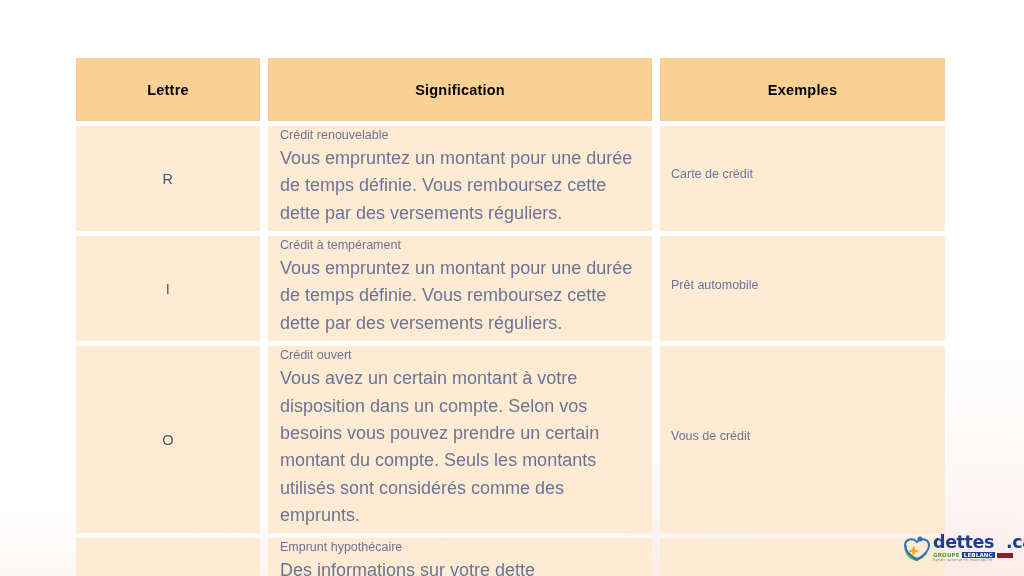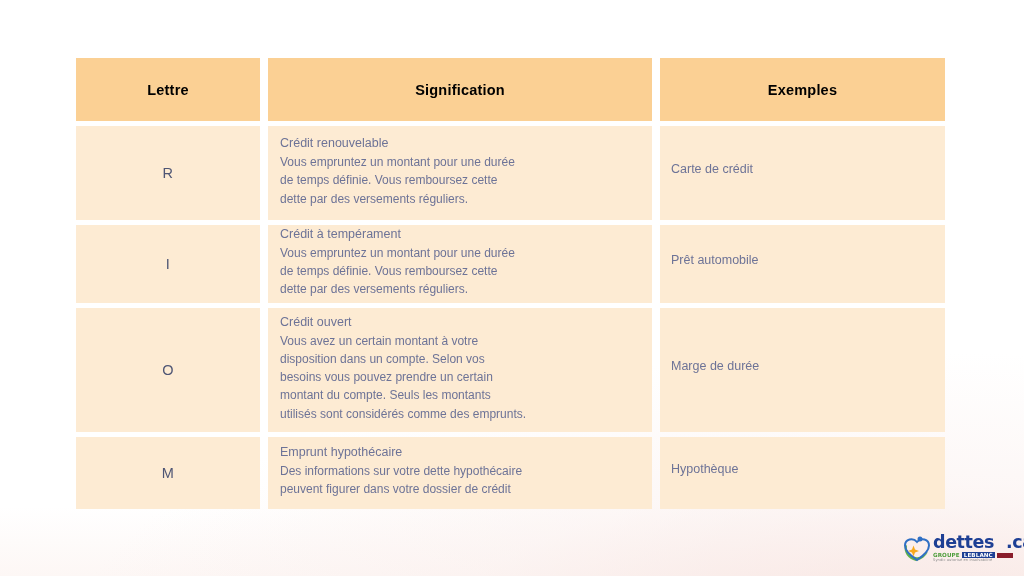--- a/index.html
+++ b/index.html
@@ -80,21 +80,21 @@
     padding: 0 16px 4px 12px;
   }
 
   td.example-cell {
     padding: 0 14px 8px 11px;
     font-size: 12.5px;
     line-height: 1.45;
   }
 
   .meaning-block {
-    font-size: 12px;
+    font-size: 18px;
     line-height: 1.52;
     white-space: pre-line;
   }
 
   
   tr.row-r td { height: 86px; }
   tr.row-i td { height: 64px; }
   tr.row-o td { height: 116px; }
   tr.row-m td { height: 64px; }
 
@@ -203,21 +203,21 @@
       <tr class="row-o">
         <td class="letter-cell">O</td>
         <td class="meaning-cell">
           <div style="font-size:12.5px;line-height:1.52;">Crédit ouvert</div>
           <div class="meaning-block">Vous avez un certain montant à votre
 disposition dans un compte. Selon vos
 besoins vous pouvez prendre un certain
 montant du compte. Seuls les montants
 utilisés sont considérés comme des emprunts.</div>
         </td>
-        <td class="example-cell">Marge de durée</td>
+        <td class="example-cell">Vous de crédit</td>
       </tr>
 
       <tr class="row-m">
         <td class="letter-cell">M</td>
         <td class="meaning-cell">
           <div style="font-size:12.5px;line-height:1.52;">Emprunt hypothécaire</div>
           <div class="meaning-block">Des informations sur votre dette hypothécaire
 peuvent figurer dans votre dossier de crédit</div>
         </td>
         <td class="example-cell">Hypothèque</td>

